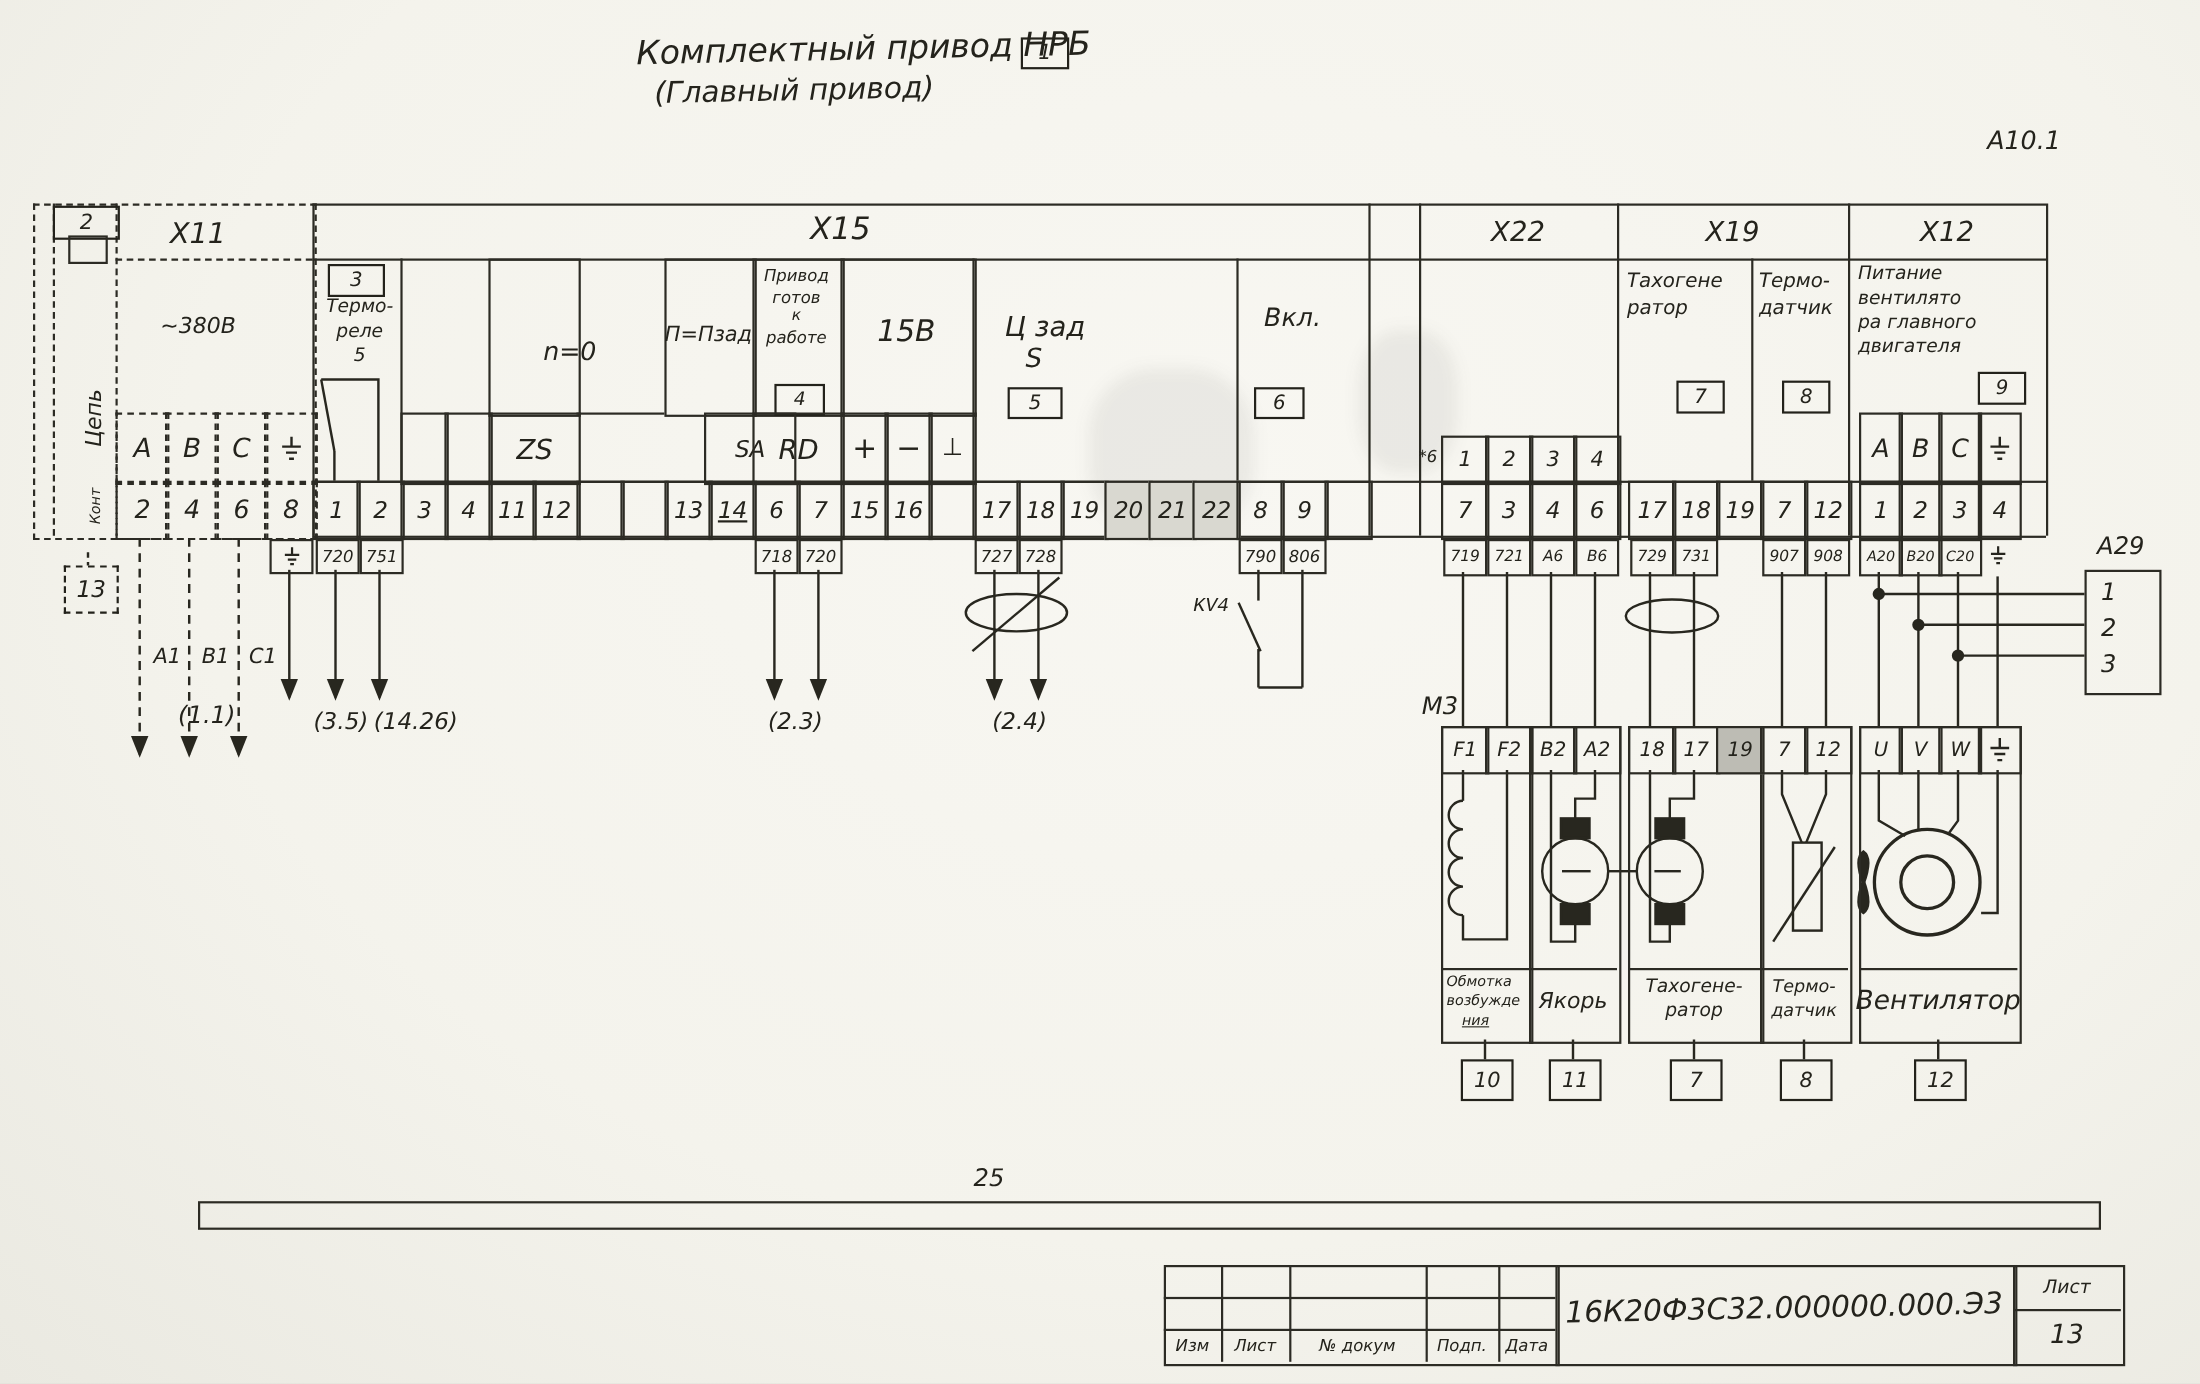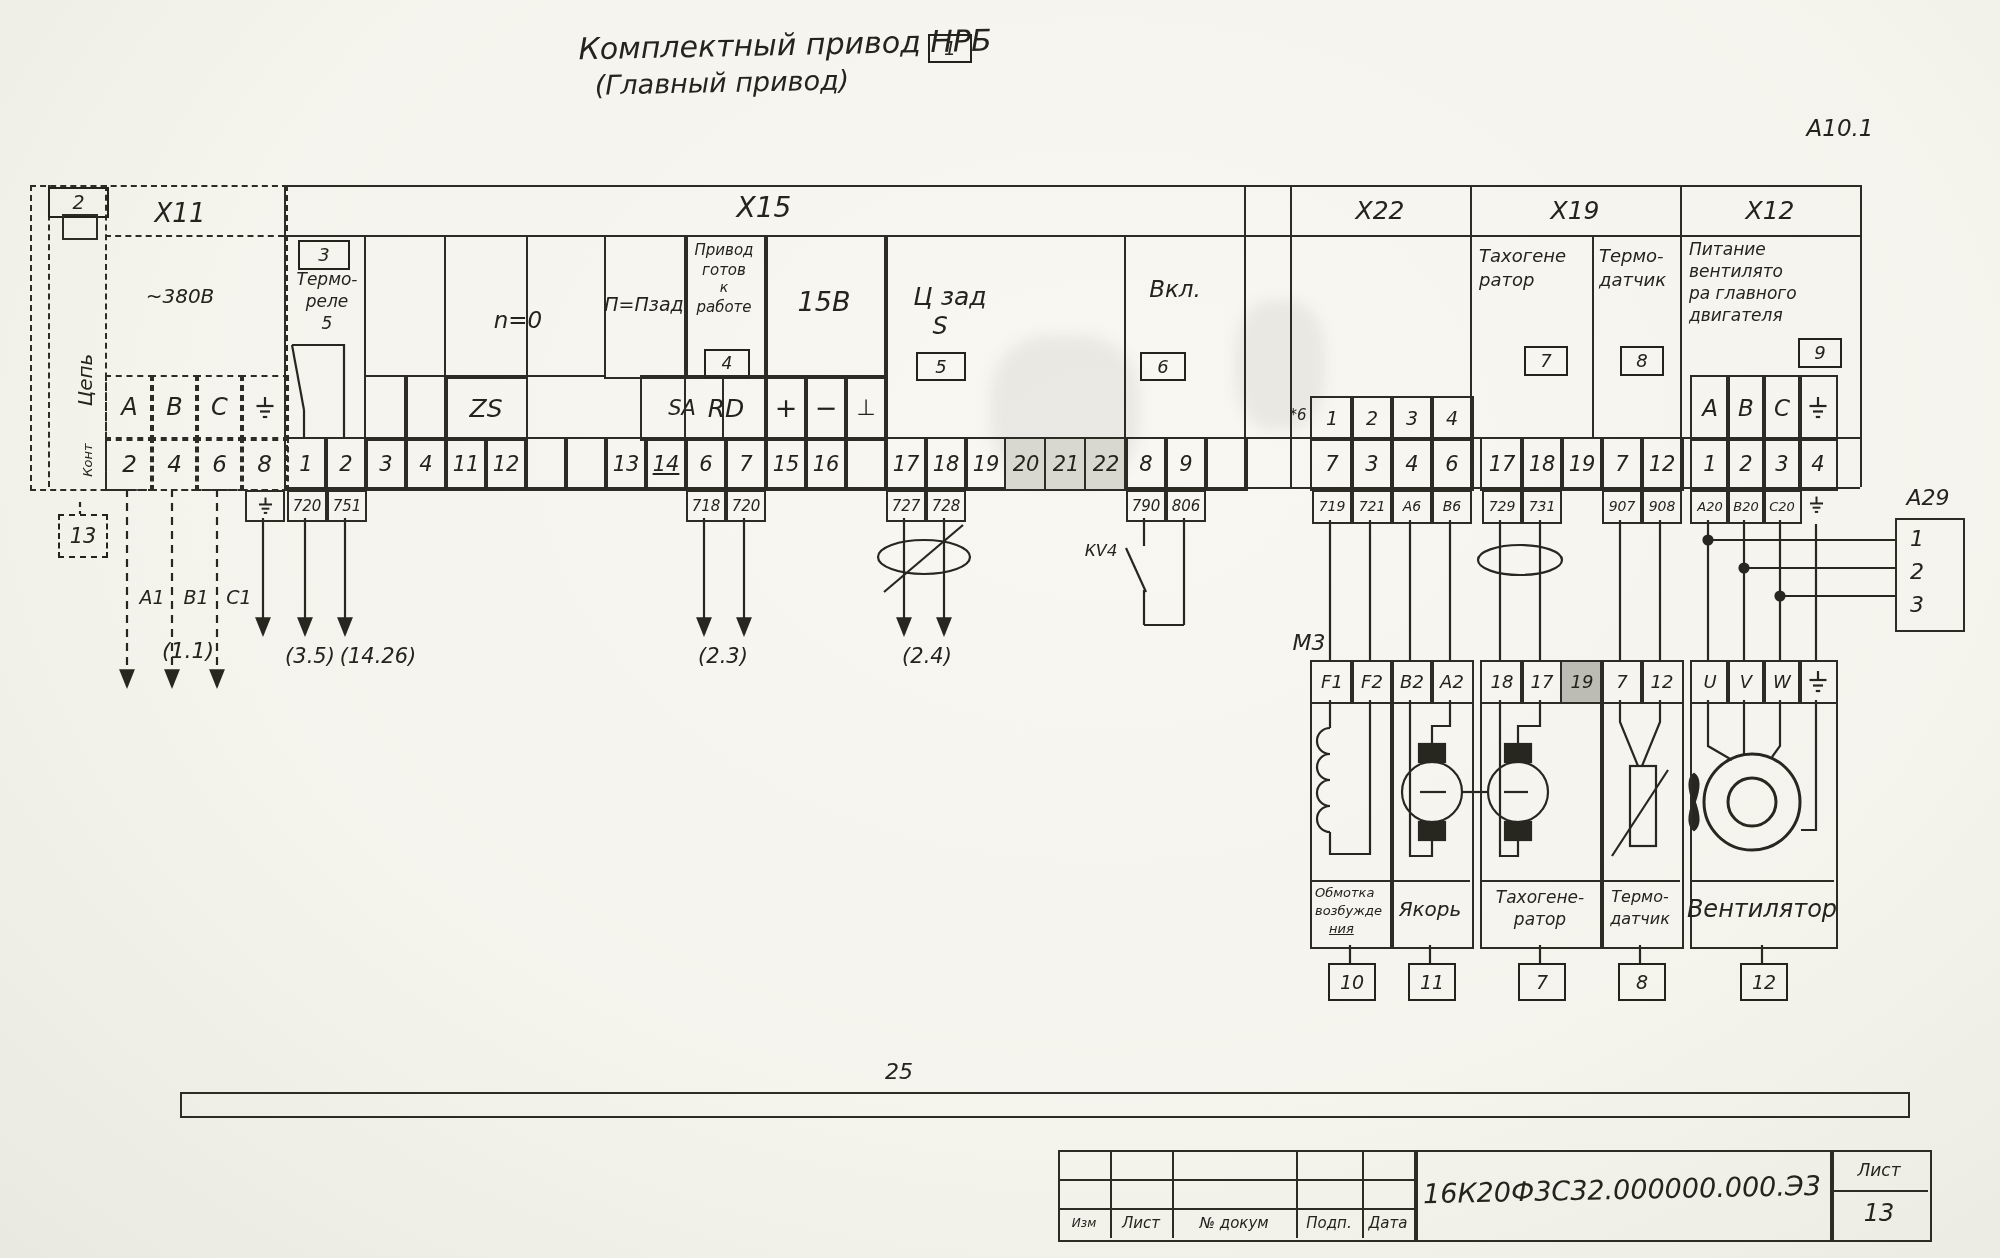--- a/index.html
+++ b/index.html
@@ -305,21 +305,21 @@
     <div class="t" style="left: 1602px; top: 908px; width: 76px; height: 22px; font-size: 16px;">датчик</div>
     <div class="t" style="left: 1692px; top: 896px; width: 140px; height: 28px; font-size: 24px;">Вентилятор</div>
     <div class="r" style="left: 1328px; top: 963px; width: 44px; height: 34px; font-size: 19px;">10</div>
     <div class="r" style="left: 1408px; top: 963px; width: 44px; height: 34px; font-size: 19px;">11</div>
     <div class="r" style="left: 1518px; top: 963px; width: 44px; height: 34px; font-size: 19px;">7</div>
     <div class="r" style="left: 1618px; top: 963px; width: 44px; height: 34px; font-size: 19px;">8</div>
     <div class="r" style="left: 1740px; top: 963px; width: 44px; height: 34px; font-size: 19px;">12</div>
     <div class="t" style="left: 876px; top: 1056px; width: 46px; height: 32px; font-size: 22px;">25</div>
     <div class="b" style="left: 180px; top: 1092px; width: 1726px; height: 22px;"></div>
     <div class="b" style="left: 1058px; top: 1150px; width: 356px; height: 88px;"></div>
-    <div class="t" style="left: 1058px; top: 1210px; width: 52px; height: 26px; font-size: 12px;">Изм</div>
+    <div class="t" style="left: 1058px; top: 1210px; width: 52px; height: 26px; font-size: 15px;">Изм</div>
     <div class="t" style="left: 1110px; top: 1210px; width: 62px; height: 26px; font-size: 15px;">Лист</div>
     <div class="t" style="left: 1172px; top: 1210px; width: 124px; height: 26px; font-size: 15px;">№ докум</div>
     <div class="t" style="left: 1296px; top: 1210px; width: 66px; height: 26px; font-size: 15px;">Подп.</div>
     <div class="t" style="left: 1362px; top: 1210px; width: 52px; height: 26px; font-size: 15px;">Дата</div>
     <div class="b" style="left: 1414px; top: 1150px; width: 416px; height: 88px;"></div>
     <div class="t tilt" style="left: 1420px; top: 1166px; width: 404px; height: 48px; font-size: 27px;">16К20Ф3С32.000000.000.Э3</div>
     <div class="b" style="left: 1830px; top: 1150px; width: 98px; height: 88px;"></div>
     <div class="t" style="left: 1836px; top: 1156px; width: 86px; height: 28px; font-size: 17px;">Лист</div>
     <div class="t" style="left: 1844px; top: 1196px; width: 70px; height: 36px; font-size: 24px;">13</div>
     <div class="cd" style="left: 105px; top: 375px; width: 45px; height: 62px; font-size: 24px;">А</div>

